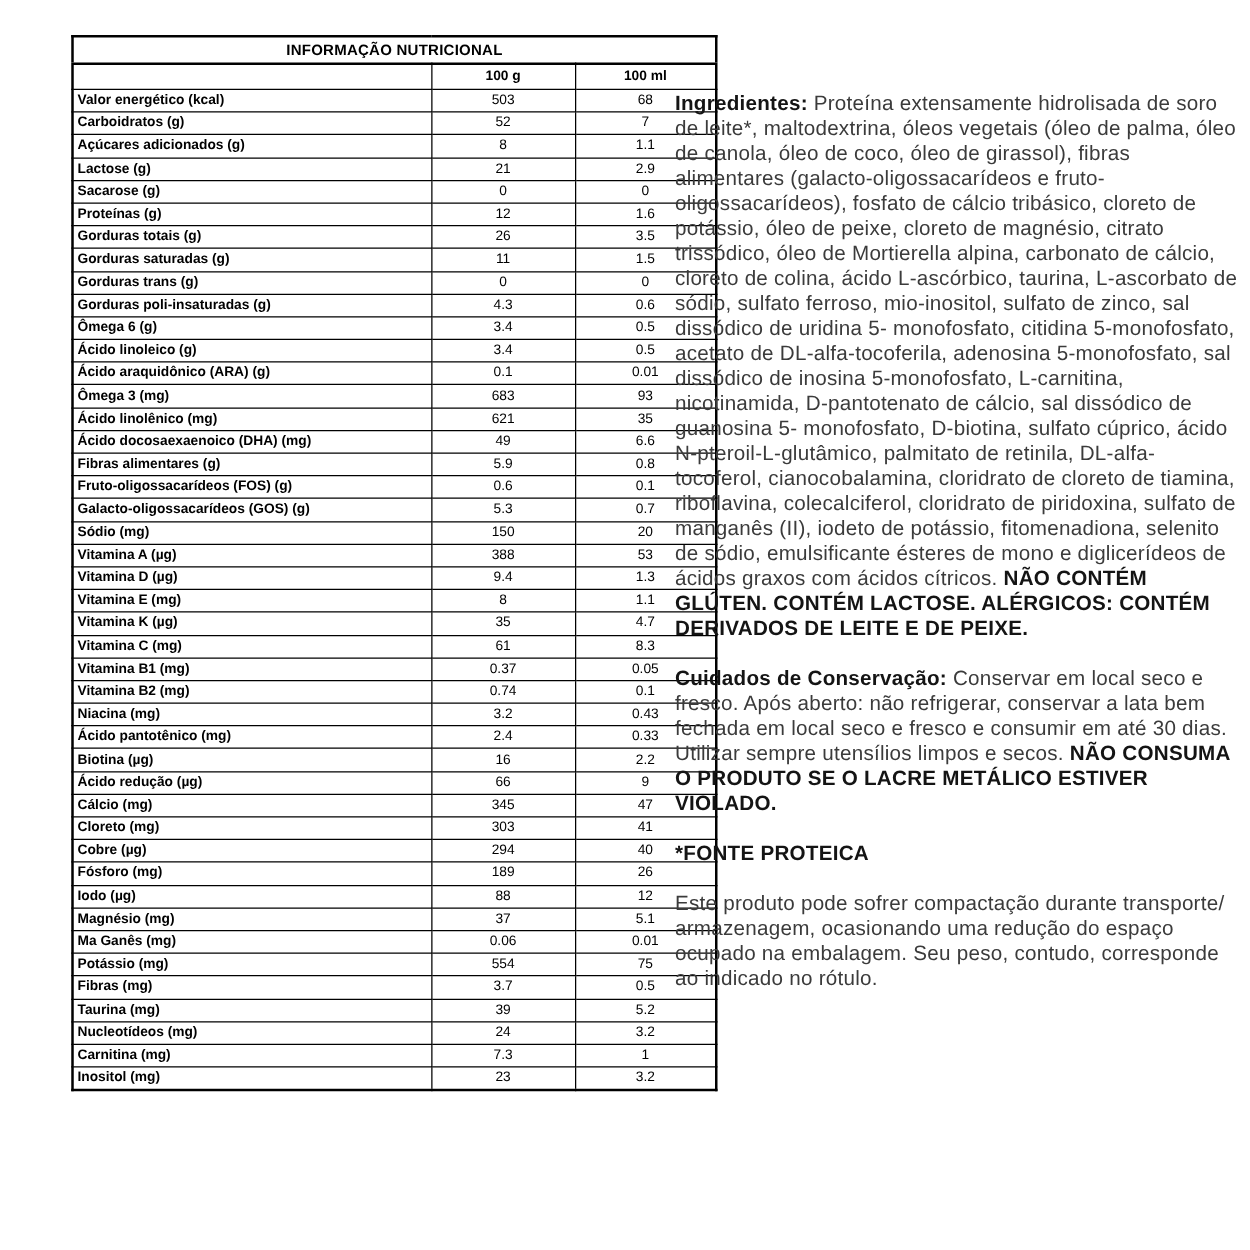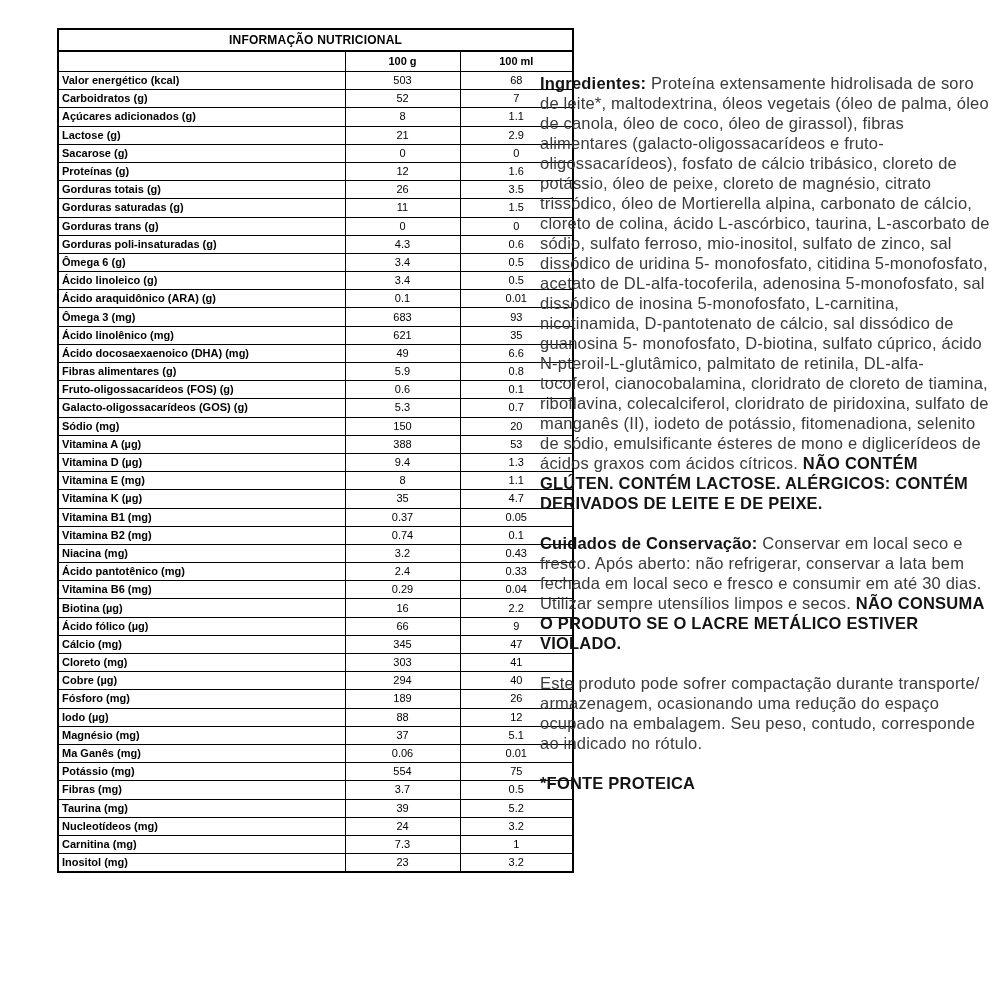--- a/index.html
+++ b/index.html
@@ -222,51 +222,51 @@
           <td class="lbl ind0">Vitamina E (mg)</td>
           <td class="val">8</td>
           <td class="val">1.1</td>
         </tr>
         <tr class="nt-row">
           <td class="lbl ind0">Vitamina K (µg)</td>
           <td class="val">35</td>
           <td class="val">4.7</td>
         </tr>
         <tr class="nt-row">
+          <td class="lbl ind0">Vitamina C (mg)</td>
+          <td class="val">61</td>
+          <td class="val">8.3</td>
+        </tr>
+        <tr class="nt-row">
           <td class="lbl ind0">Vitamina B1 (mg)</td>
           <td class="val">0.37</td>
           <td class="val">0.05</td>
         </tr>
         <tr class="nt-row">
           <td class="lbl ind0">Vitamina B2 (mg)</td>
           <td class="val">0.74</td>
           <td class="val">0.1</td>
         </tr>
         <tr class="nt-row">
           <td class="lbl ind0">Niacina (mg)</td>
           <td class="val">3.2</td>
           <td class="val">0.43</td>
         </tr>
         <tr class="nt-row">
           <td class="lbl ind0">Ácido pantotênico (mg)</td>
           <td class="val">2.4</td>
           <td class="val">0.33</td>
         </tr>
         <tr class="nt-row">
-          <td class="lbl ind0">Vitamina B6 (mg)</td>
-          <td class="val">0.29</td>
-          <td class="val">0.04</td>
-        </tr>
-        <tr class="nt-row">
           <td class="lbl ind0">Biotina (µg)</td>
           <td class="val">16</td>
           <td class="val">2.2</td>
         </tr>
         <tr class="nt-row">
-          <td class="lbl ind0">Ácido fólico (µg)</td>
+          <td class="lbl ind0">Ácido redução (µg)</td>
           <td class="val">66</td>
           <td class="val">9</td>
         </tr>
         <tr class="nt-row">
           <td class="lbl ind0">Cálcio (mg)</td>
           <td class="val">345</td>
           <td class="val">47</td>
         </tr>
         <tr class="nt-row">
           <td class="lbl ind0">Cloreto (mg)</td>
@@ -328,15 +328,15 @@
           <td class="val">23</td>
           <td class="val">3.2</td>
         </tr>
       </tbody>
   </table>
 </div>
 
 <div class="info-text">
     <div class="para"><span class="b">Ingredientes: </span><span>Proteína extensamente hidrolisada de soro de leite*, maltodextrina, óleos vegetais (óleo de palma, óleo de canola, óleo de coco, óleo de girassol), fibras alimentares (galacto-oligossacarídeos e fruto-oligossacarídeos), fosfato de cálcio tribásico, cloreto de potássio, óleo de peixe, cloreto de magnésio, citrato trissódico, óleo de Mortierella alpina, carbonato de cálcio, cloreto de colina, ácido L-ascórbico, taurina, L-ascorbato de sódio, sulfato ferroso, mio-inositol, sulfato de zinco, sal dissódico de uridina 5- monofosfato, citidina 5-monofosfato, acetato de DL-alfa-tocoferila, adenosina 5-monofosfato, sal dissódico de inosina 5-monofosfato, L-carnitina, nicotinamida, D-pantotenato de cálcio, sal dissódico de guanosina 5- monofosfato, D-biotina, sulfato cúprico, ácido N-pteroil-L-glutâmico, palmitato de retinila, DL-alfa-tocoferol, cianocobalamina, cloridrato de cloreto de tiamina, riboflavina, colecalciferol, cloridrato de piridoxina, sulfato de manganês (II), iodeto de potássio, fitomenadiona, selenito de sódio, emulsificante ésteres de mono e diglicerídeos de ácidos graxos com ácidos cítricos. </span><span class="b">NÃO CONTÉM GLÚTEN. CONTÉM LACTOSE. ALÉRGICOS: CONTÉM DERIVADOS DE LEITE E DE PEIXE.</span></div>
     <div class="para"><span class="b">Cuidados de Conservação: </span><span>Conservar em local seco e fresco. Após aberto: não refrigerar, conservar a lata bem fechada em local seco e fresco e consumir em até 30 dias. Utilizar sempre utensílios limpos e secos. </span><span class="b">NÃO CONSUMA O PRODUTO SE O LACRE METÁLICO ESTIVER VIOLADO.</span></div>
+    <div class="para"><span class="b">*FONTE PROTEICA</span></div>
     <div class="para"><span>Este produto pode sofrer compactação durante transporte/ armazenagem, ocasionando uma redução do espaço ocupado na embalagem. Seu peso, contudo, corresponde ao indicado no rótulo.</span></div>
-    <div class="para"><span class="b">*FONTE PROTEICA</span></div>
   </div>
 
 </body></html>

